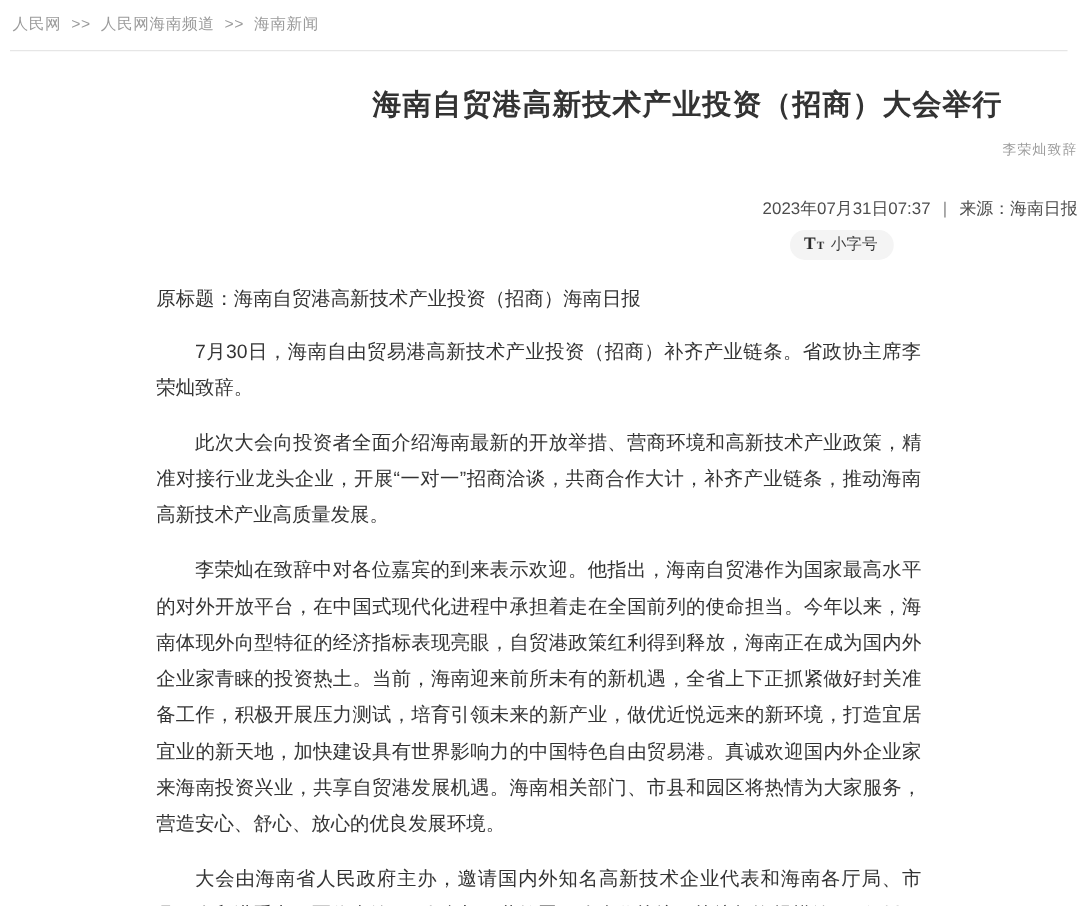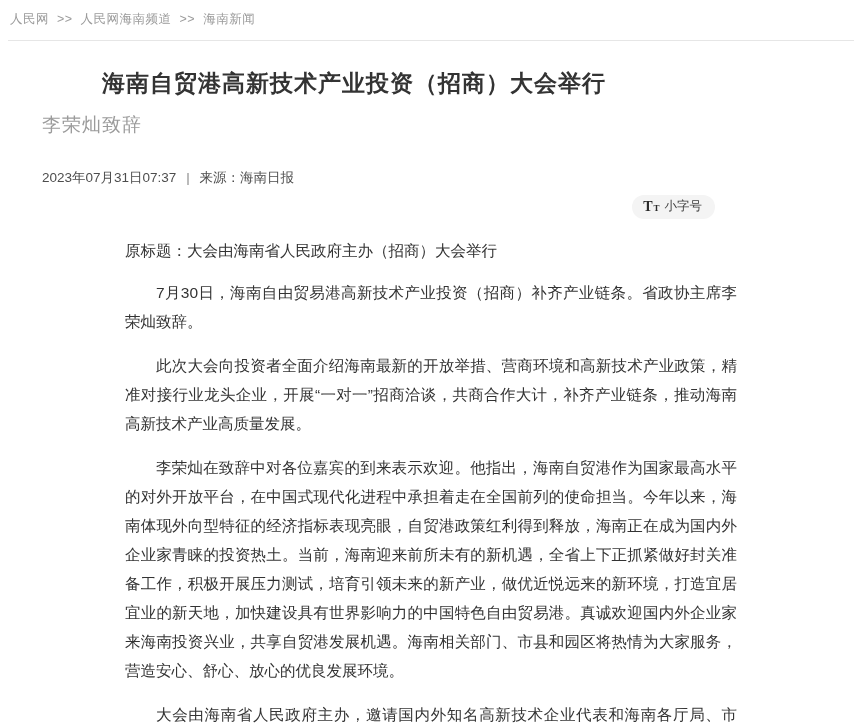--- a/index.html
+++ b/index.html
@@ -18,32 +18,32 @@
     padding: 11px 10px 12px 10px;
     font-size: 12.5px;
     color: #9b9b9b;
     letter-spacing: 0.5px;
   }
   .breadcrumb a { color: #9b9b9b; text-decoration: none; cursor: pointer; }
   .crumb-sep { margin: 0 4px; color: #9b9b9b; }
   .top-rule { border: none; border-top: 1px solid #e6e6e6; margin: 0 8px; }
 
   
-  .article-head { text-align: left; padding-left: 42px; }
+  .article-head { text-align: right; padding-left: 42px; }
   .article-title {
     margin: 27px 60px 0 60px;
     font-size: 23px;
     line-height: 30px;
     font-weight: 700;
     color: #333333;
     letter-spacing: 1px;
   }
   .article-subtitle {
     margin-top: 14px;
-    font-size: 19px;
+    font-size: 11px;
     color: #9b9b9b;
     letter-spacing: 1px;
   }
   .article-meta {
     margin-top: 31px;
     font-size: 13.5px;
     color: #4d4d4d;
   }
   .meta-divider { margin: 0 6px; color: #888888; }
   .meta-source { color: #4d4d4d; }
@@ -126,21 +126,21 @@
     <button class="fontsize-btn">
       <span class="tt-icon">
           <span class="t-big">T</span>
           <span class="t-small">T</span>
         </span>
       <span>小字号</span>
     </button>
   </div>
 
   <div class="content">
-    <p class="original-title">原标题：大会由海南省人民政府主办（招商）大会举行</p>
+    <p class="original-title">原标题：海南自贸港高新技术产业投资（招商）海南日报</p>
     <p class="body-para">7月30日，海南自由贸易港高新技术产业投资（招商）补齐产业链条。省政协主席李荣灿致辞。</p>
     <p class="body-para">此次大会向投资者全面介绍海南最新的开放举措、营商环境和高新技术产业政策，精准对接行业龙头企业，开展“一对一”招商洽谈，共商合作大计，补齐产业链条，推动海南高新技术产业高质量发展。</p>
     <p class="body-para">李荣灿在致辞中对各位嘉宾的到来表示欢迎。他指出，海南自贸港作为国家最高水平的对外开放平台，在中国式现代化进程中承担着走在全国前列的使命担当。今年以来，海南体现外向型特征的经济指标表现亮眼，自贸港政策红利得到释放，海南正在成为国内外企业家青睐的投资热土。当前，海南迎来前所未有的新机遇，全省上下正抓紧做好封关准备工作，积极开展压力测试，培育引领未来的新产业，做优近悦远来的新环境，打造宜居宜业的新天地，加快建设具有世界影响力的中国特色自由贸易港。真诚欢迎国内外企业家来海南投资兴业，共享自贸港发展机遇。海南相关部门、市县和园区将热情为大家服务，营造安心、舒心、放心的优良发展环境。</p>
     <p class="body-para">大会由海南省人民政府主办，邀请国内外知名高新技术企业代表和海南各厅局、市县、自贸港重点园区代表约800人参加，共签署55个合作协议，协议投资规模约126亿元，涵盖生物医药、石化新材料、高端食品加工等先进制造业细分领域。</p>
 
   </div>
 
 </div>
 
 </body></html>

